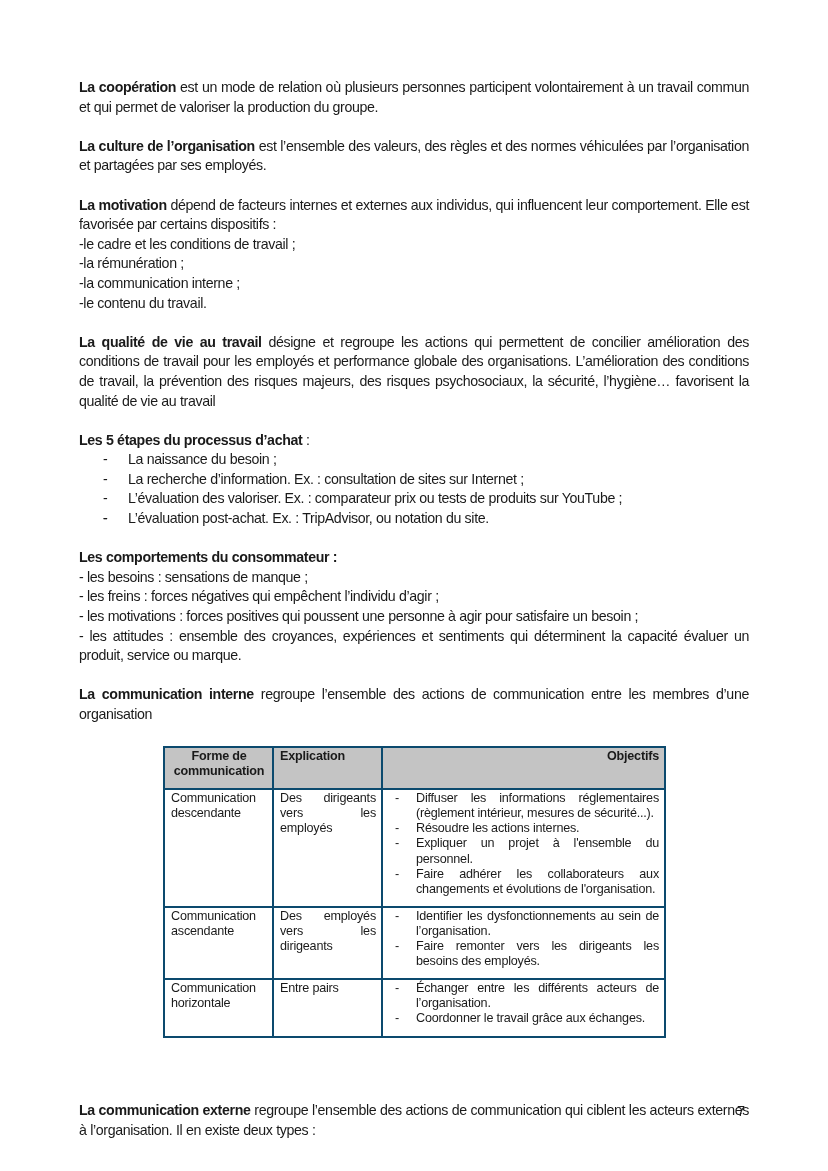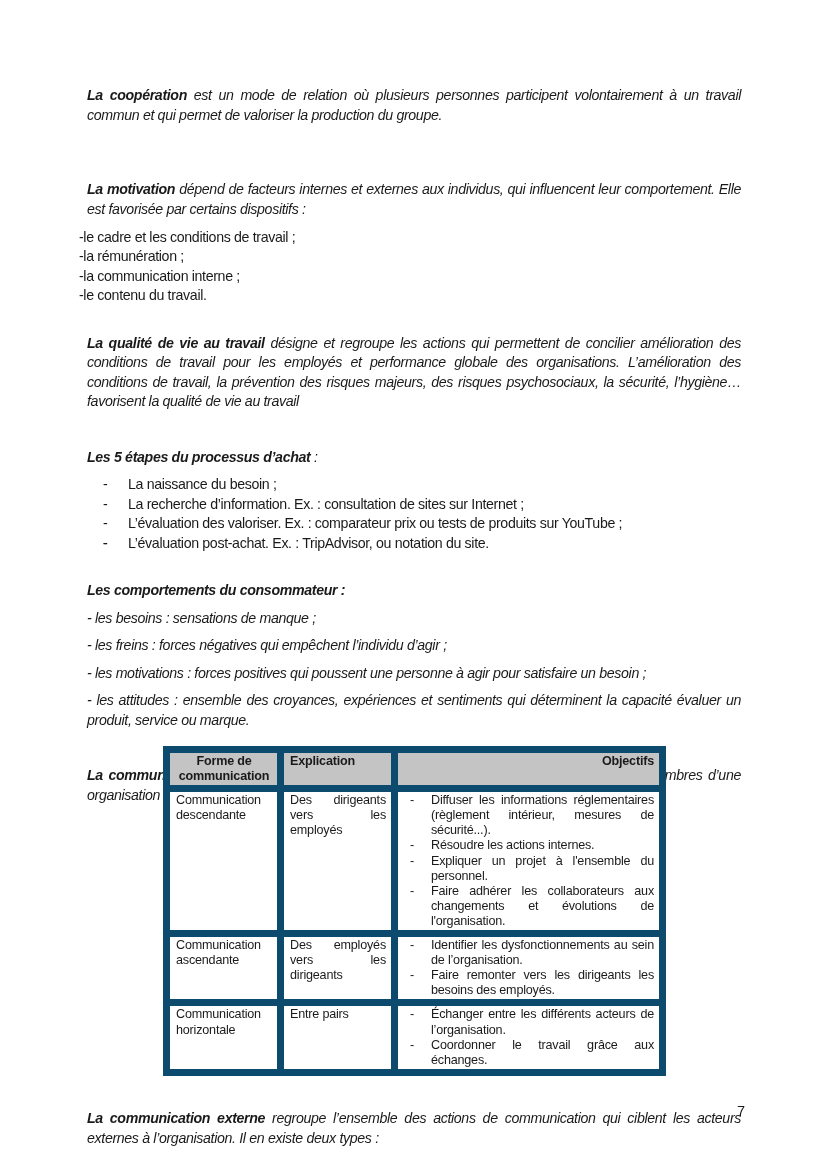--- a/index.html
+++ b/index.html
@@ -2,53 +2,54 @@
 <html><head>
 <meta charset="utf-8">
 <style>
   html, body { margin: 0; padding: 0; background: #ffffff; }
   body { width: 828px; height: 1171px; position: relative; overflow: hidden; }
   .page {
     position: absolute; left: 79px; top: 78px; width: 670px;
     font-family: "Liberation Sans", sans-serif; font-size: 14.2px; line-height: 19.6px;
     color: #1a1a1a; letter-spacing: -0.35px;
   }
-  .p { margin: 8px; text-align: justify; font-style: italic; }
+  .p { margin: 0; text-align: justify; }
   .gap { height: 19.6px; }
   b { font-weight: bold; }
   .list-dash { margin: 0; padding: 0; list-style: none; }
   .list-dash li { position: relative; padding-left: 49px; }
   .list-dash li .dash { position: absolute; left: 24px; }
   .tbl-wrap { position: absolute; left: 163px; top: 746px; width: 503px; }
   table {
     border-collapse: collapse; width: 503px;
     font-family: "Liberation Sans", sans-serif; font-size: 12.6px; line-height: 15.1px;
     color: #1a1a1a; letter-spacing: -0.2px;
   }
-  th, td { border: 7px solid #0c4a6e; vertical-align: top; padding: 1px 5px 1px 6px; margin-top: 12px; }
+  th, td { border: 2px solid #0c4a6e; vertical-align: top; padding: 1px 5px 9px 6px; margin-top: 12px; }
   th { background: #c4c4c4; font-weight: bold; text-align: center; }
   .c1 { width: 96px; }
   .c2 { width: 96px; text-align: justify; }
   .c3 { text-align: justify; }
   .obj { margin: 0; padding: 0; list-style: none; }
   .obj li { position: relative; padding-left: 27px; text-align: justify; }
   .obj li .dash { position: absolute; left: 6px; }
   .pagenum {
     position: absolute; left: 737px; top: 1103px;
     font-family: "Liberation Sans", sans-serif; font-size: 14.5px; color: #1a1a1a;
   }
 </style>
 </head>
 <body>
 
 <div class="page">
 
   <p class="p"><b>La coopération</b><span> est un mode de relation où  plusieurs personnes participent volontairement à un travail commun et qui permet de valoriser la production du groupe.</span></p>
   <div class="gap"></div>
 
+  <p class="p"><b>La culture de l’organisation</b><span> est l’ensemble des valeurs, des règles et des normes véhiculées par l’organisation et partagées par ses employés.</span></p>
   <div class="gap"></div>
 
   <p class="p"><b>La motivation</b><span> dépend de facteurs internes et externes aux individus, qui influencent leur comportement. Elle est favorisée par certains dispositifs :</span></p>
   <div>-le cadre et les conditions de travail ;</div>
   <div>-la rémunération ;</div>
   <div>-la communication interne ;</div>
   <div>-le contenu du travail.</div>
   <div class="gap"></div>
 
   <p class="p"><b>La qualité de vie au travail</b><span> désigne et regroupe les actions qui permettent de concilier amélioration des conditions de travail pour les employés et performance globale des organisations. L’amélioration des conditions de travail, la prévention des risques majeurs, des risques psychosociaux, la sécurité, l’hygiène… favorisent la qualité de vie au travail</span></p>

